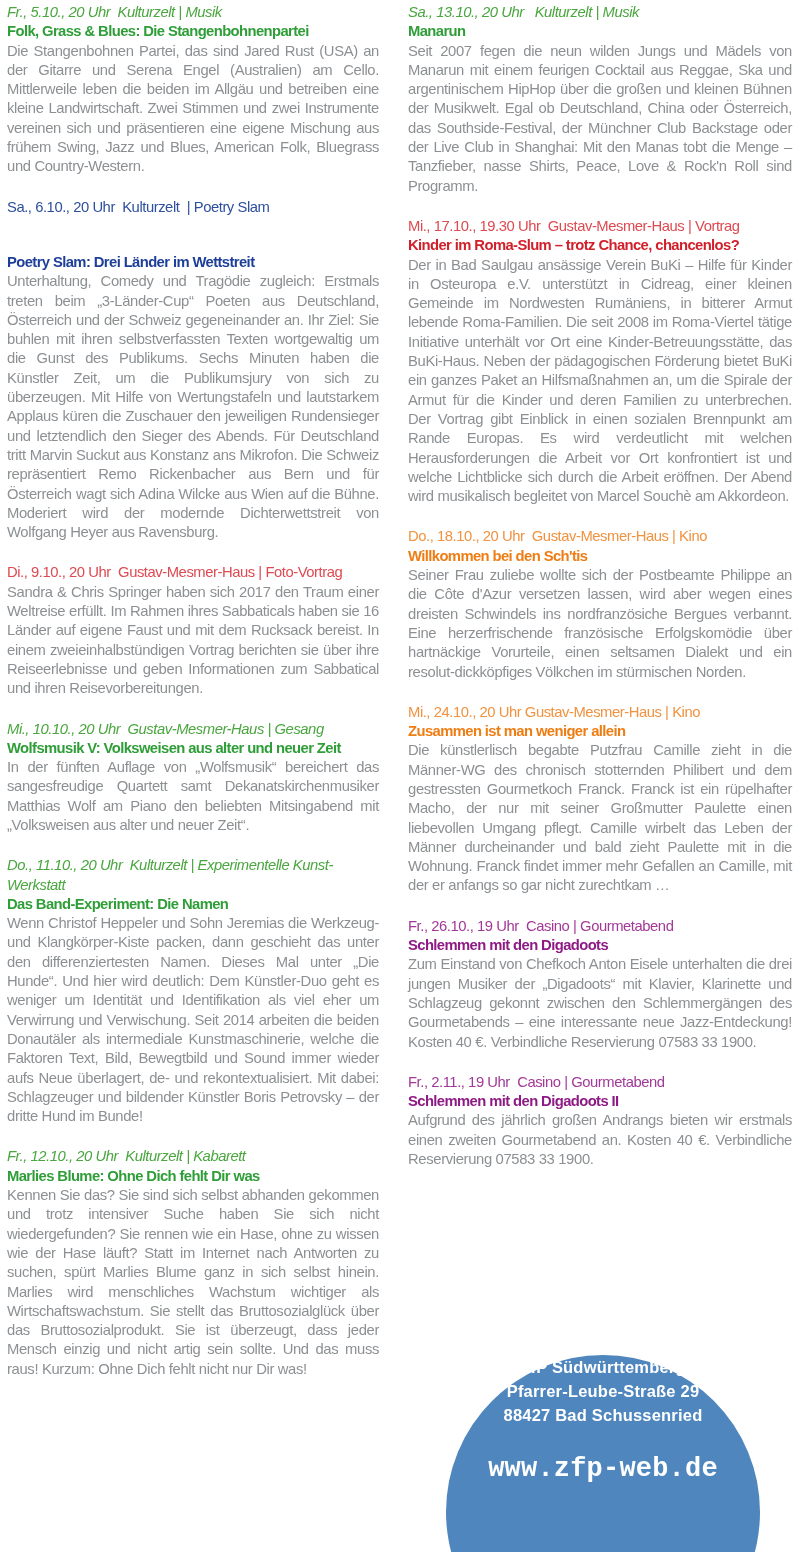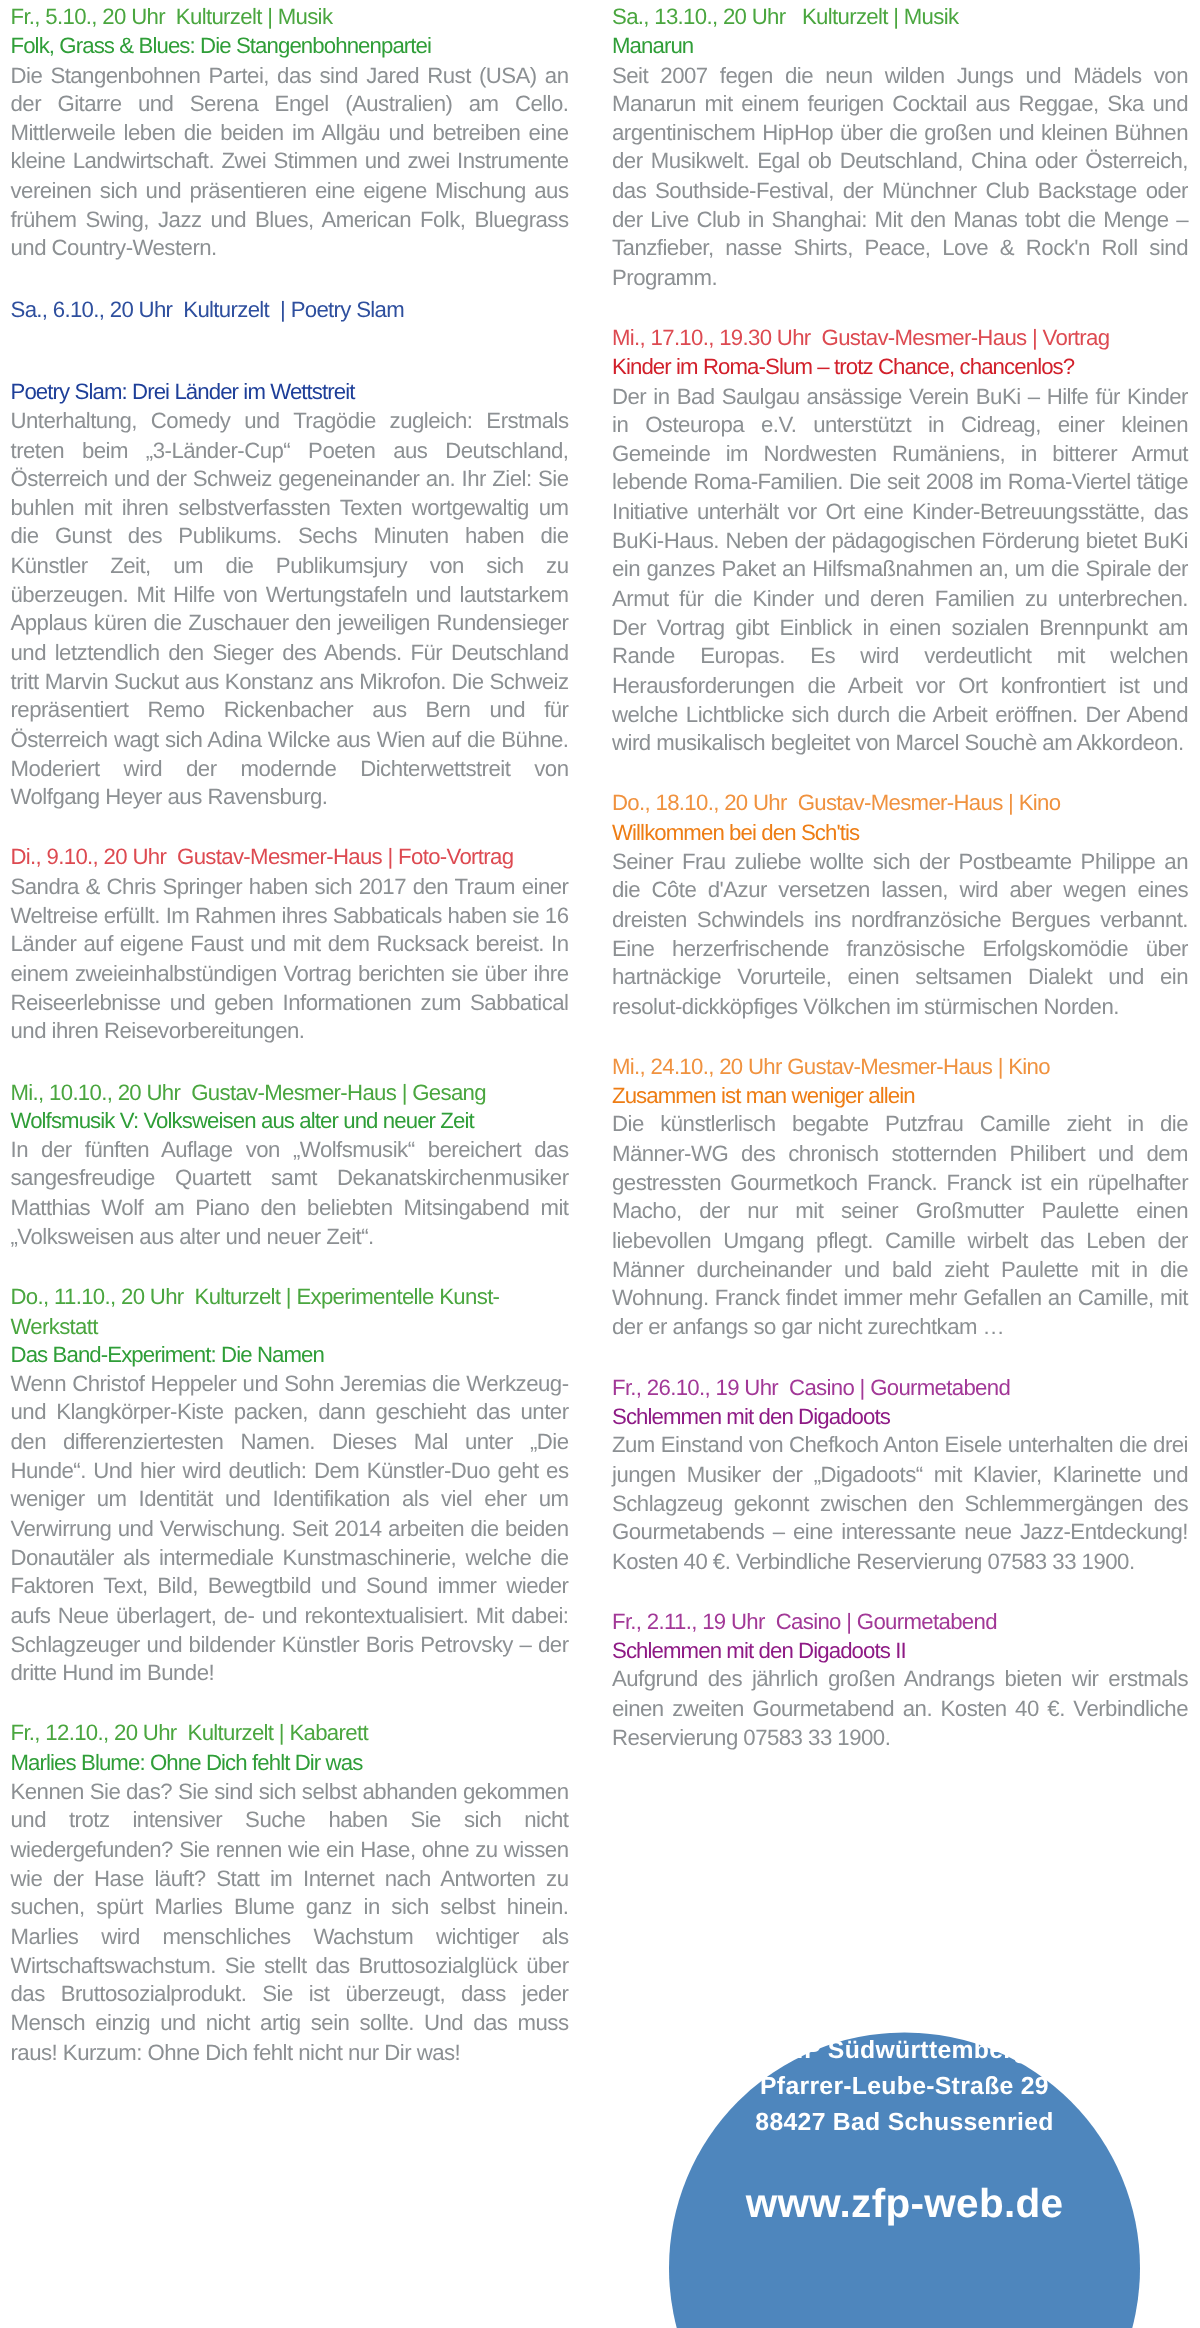--- a/index.html
+++ b/index.html
@@ -32,34 +32,34 @@
     line-height: 19.3px;
     letter-spacing: -0.45px;
     white-space: pre-wrap;
     font-weight: normal;
   }
   .ev-title {
     margin: 0;
     font-size: 14.8px;
     line-height: 19.3px;
     letter-spacing: -0.6px;
-    font-weight: normal;
+    font-weight: bold;
   }
   .ev-body {
     margin: 0;
     font-size: 14.8px;
     line-height: 19.3px;
     letter-spacing: -0.35px;
     color: var(--body_text);
     text-align: justify;
     hyphens: auto;
   }
 
   
-  .c-green  .ev-date { color: var(--green_date); }
+  .c-green  .ev-date { color: var(--green_date); font-style: italic; }
   .c-green  .ev-title{ color: var(--green_title); }
   .c-blue   .ev-date { color: var(--blue_date); }
   .c-blue   .ev-title{ color: var(--blue_title); margin-top: 36px; }
   .c-red    .ev-date { color: var(--red_date); }
   .c-red    .ev-title{ color: var(--red_title); }
   .c-orange .ev-date { color: var(--orange_date); }
   .c-orange .ev-title{ color: var(--orange_title); }
   .c-purple .ev-date { color: var(--purple_date); }
   .c-purple .ev-title{ color: var(--purple_title); }
 
@@ -79,20 +79,21 @@
     font-weight: bold;
     font-size: 16.5px;
     line-height: 24px;
     letter-spacing: 0.2px;
   }
   .badge-url {
     margin-top: 27px;
     font-weight: bold;
     font-size: 27px;
     letter-spacing: 0.2px;
+    font-family: Liberation Mono, monospace;
   }
 </style>
 </head>
 <body>
 
 <div class="page">
 
   <div class="col col-left">
 
     <section class="event c-green">

